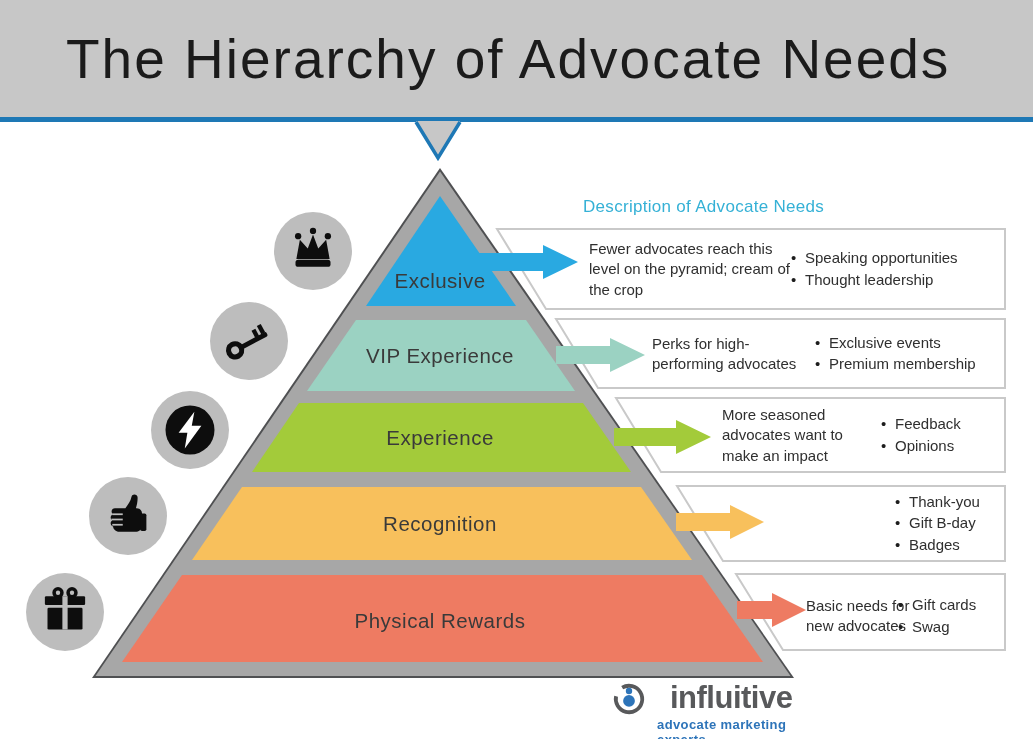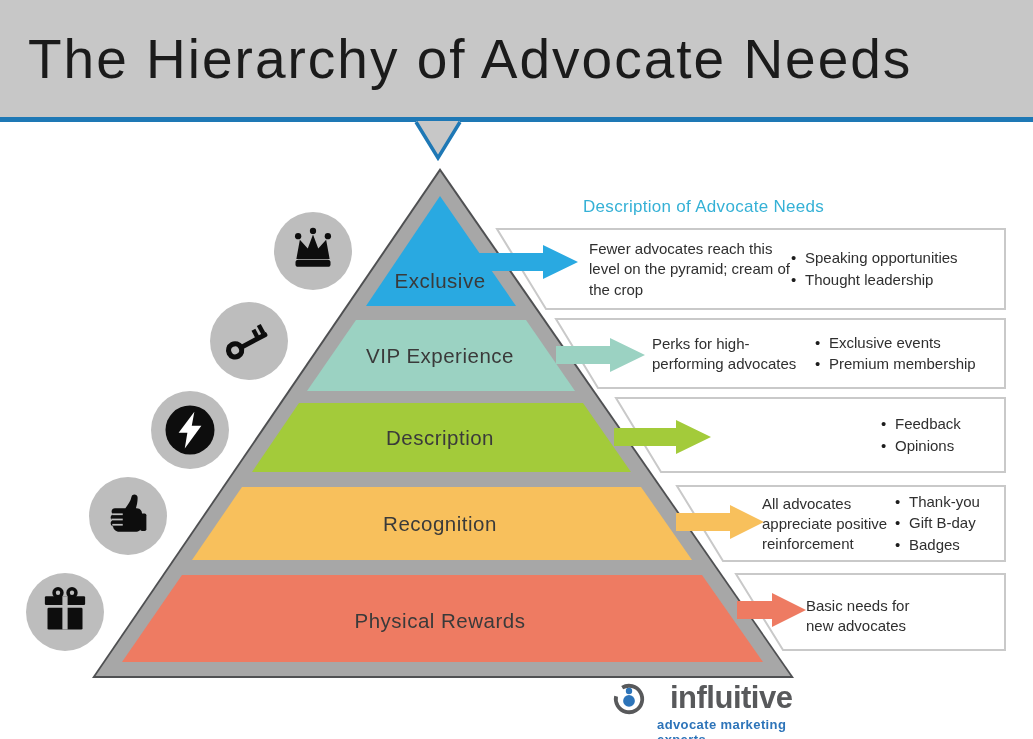--- a/index.html
+++ b/index.html
@@ -20,21 +20,21 @@
     --logo_blue:#2d74b9;
   }
   *{margin:0;padding:0;box-sizing:border-box;}
   html,body{background:#fff;}
   body{font-family:"Liberation Sans",sans-serif;}
   .stage{position:relative;width:1033px;height:739px;background:#fff;overflow:hidden;}
 
   
   .title-bar{position:absolute;left:0;top:0;width:1033px;height:122px;background:var(--header_gray);
     border-bottom:5px solid var(--accent_blue_line);display:flex;align-items:center;padding-left:28px;}
-  .title-bar h1{font-size:55px;font-weight:300;letter-spacing:2px;color:#1b1b1b;white-space:nowrap;}
+  .title-bar h1{font-size:55px;font-weight:300;letter-spacing:2px;color:#1b1b1b;white-space:nowrap;margin-left:38px;}
 
   
   svg.art{position:absolute;left:0;top:0;width:1033px;height:739px;}
 
   
   .pyr-label{position:absolute;left:0;width:880px;text-align:center;font-size:20.5px;
     letter-spacing:.5px;color:#3a3a3a;line-height:25px;}
 
   .desc-header{position:absolute;left:583px;top:197px;font-size:17px;font-weight:500;
     color:var(--heading_cyan);letter-spacing:.3px;}
@@ -89,21 +89,21 @@
 
     <polygon points="477,253 543,253 543,245 578,262 543,279 543,271 477,271" fill="var(--influence_blue)"></polygon>
     <polygon points="556,346 610,346 610,338 645,355 610,372 610,364 556,364" fill="var(--vip_teal)"></polygon>
     <polygon points="614,428 676,428 676,420 711,437 676,454 676,446 614,446" fill="var(--empowerment_green)"></polygon>
     <polygon points="676,513 730,513 730,505 764,522 730,539 730,531 676,531" fill="var(--recognition_orange)"></polygon>
     <polygon points="737,601 772,601 772,593 806,610 772,627 772,619 737,619" fill="var(--rewards_salmon)"></polygon>
   </svg>
 
   <div class="pyr-label" style="top:268px">Exclusive</div>
   <div class="pyr-label" style="top:343px">VIP Experience</div>
-  <div class="pyr-label" style="top:425px">Description</div>
+  <div class="pyr-label" style="top:425px">Experience</div>
   <div class="pyr-label" style="top:608px">Physical Rewards</div>
   <div class="pyr-label" style="top:511px">Recognition</div>
 
   <div class="desc-header">Description of Advocate Needs</div>
 
   <div class="box-content" style="left:556px;top:319px;width:449px;height:69px">
     <div class="desc" style="left:96px;width:160px">Perks for high-performing advocates</div>
     <ul style="left:259px">
       <li>Exclusive events</li>
       <li>Premium membership</li>
@@ -112,37 +112,41 @@
 
   <div class="box-content" style="left:497px;top:229px;width:508px;height:80px">
     <div class="desc" style="left:92px;width:205px">Fewer advocates reach this level on the pyramid; cream of the crop</div>
     <ul style="left:294px">
       <li>Speaking opportunities</li>
       <li>Thought leadership</li>
     </ul>
   </div>
 
   <div class="box-content" style="left:616px;top:398px;width:389px;height:74px">
+    <div class="desc" style="left:106px;width:152px">More seasoned advocates want to make an impact</div>
     <ul style="left:265px">
       <li>Feedback</li>
       <li>Opinions</li>
     </ul>
   </div>
 
   <div class="box-content" style="left:677px;top:486px;width:328px;height:75px">
-    <div class="desc" style="left:85px;width:142px">All advocates appreciate positive reinforcement</div>
     <ul style="left:218px">
       <li>Thank-you</li>
       <li>Gift B-day</li>
       <li>Badges</li>
     </ul>
   </div>
 
   <div class="box-content" style="left:736px;top:574px;width:269px;height:84px">
     <div class="desc" style="left:70px;width:104px">Basic needs for new advocates</div>
+    <ul style="left:162px">
+      <li>Gift cards</li>
+      <li>Swag</li>
+    </ul>
   </div>
 
   <div class="icon-circle" style="left:274px;top:212px">
     <svg viewBox="0 0 64 64">
       <path d="M13 41 L17 19 L26 29 L32 13 L38 29 L47 19 L51 41 Z" fill="#0d0d0d"></path>
       <rect x="12" y="42" width="40" height="8" rx="3" fill="#0d0d0d"></rect>
       <circle cx="15" cy="15" r="3.6" fill="#0d0d0d"></circle>
       <circle cx="32" cy="9" r="3.6" fill="#0d0d0d"></circle>
       <circle cx="49" cy="15" r="3.6" fill="#0d0d0d"></circle>
     </svg>

